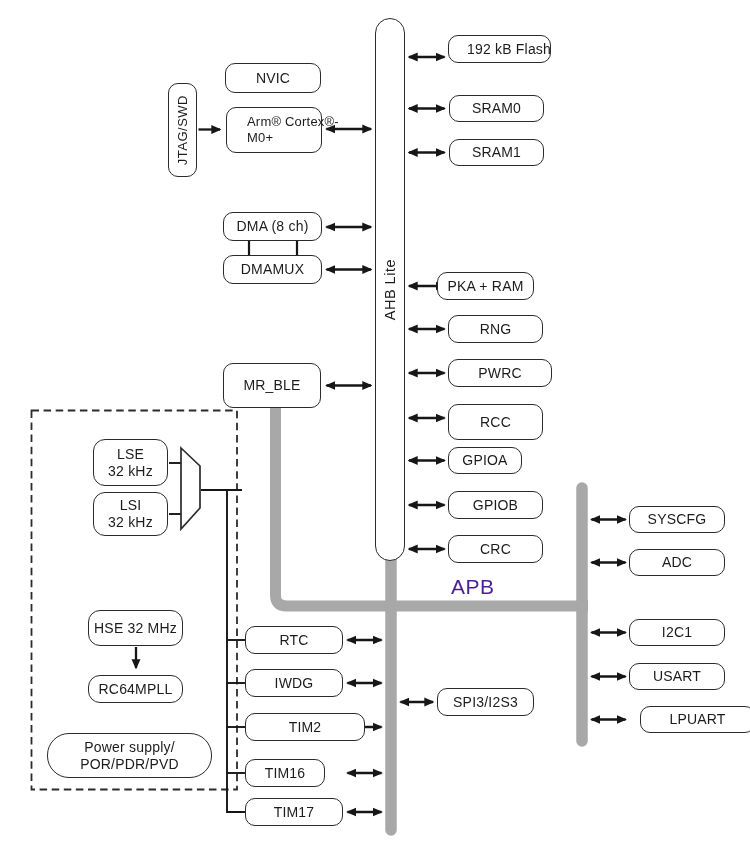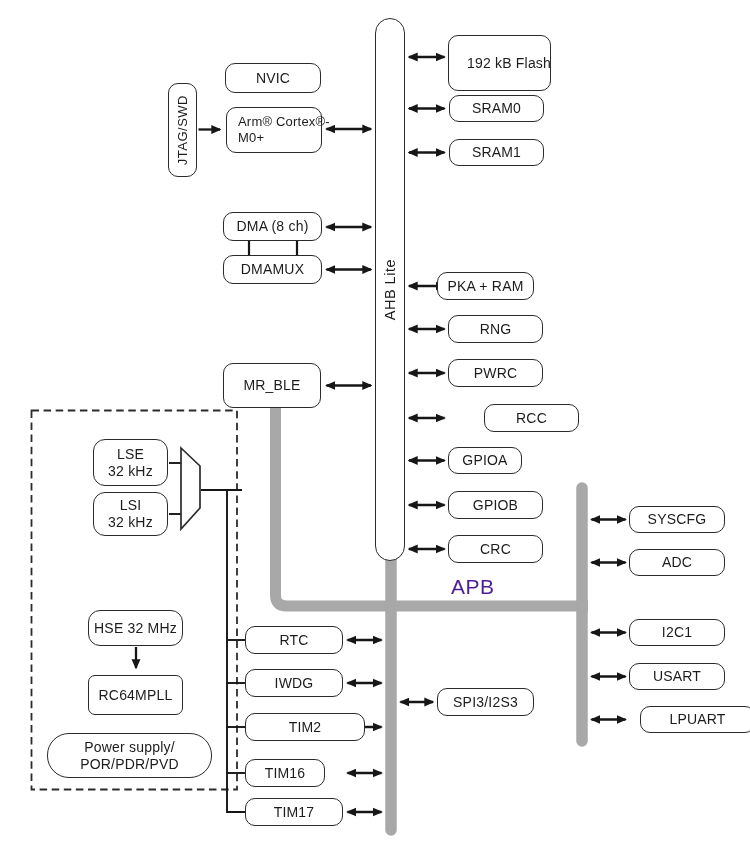--- a/index.html
+++ b/index.html
@@ -11,21 +11,21 @@
   .box{
     position:absolute;z-index:2;box-sizing:border-box;background:#ffffff;
     border:1.7px solid #2b2b2b;border-radius:10px;
     display:flex;flex-direction:column;align-items:center;justify-content:center;
     font-size:14px;line-height:17px;letter-spacing:.2px;text-align:center;white-space:nowrap;
   }
   .r12{border-radius:12px}
   .r15{border-radius:15px}
   .r22{border-radius:22px}
   .vbox span{writing-mode:vertical-rl;transform:rotate(180deg);letter-spacing:.5px;}
-  .cortex{align-items:flex-start;text-align:left;padding-left:11px;font-size:13px;line-height:16px;}
+  .cortex{align-items:flex-start;text-align:left;padding-left:20px;font-size:13px;line-height:16px;}
   .fs13{font-size:13px;}
   .apb-label{position:absolute;z-index:2;color:#4c1d95;font-size:21px;letter-spacing:.5px;}
   .cline{stroke:#161616;stroke-width:2.2px;fill:none;}
   .thin{stroke-width:1.9px;}
   .darr{stroke:#161616;stroke-width:2.3px;}
   .ah{fill:#161616;}
   .graybus{fill:none;}
   .muxpoly{fill:#ffffff;stroke:#2b2b2b;stroke-width:1.7px;}
   .dashedrect{fill:none;stroke:#2b2b2b;stroke-width:1.8px;stroke-dasharray:7.5 4.6;}
 </style>
@@ -117,39 +117,39 @@
       <span>DMAMUX</span>
     </div>
   <div class="box" style="left:223px;top:363px;width:98px;height:45px;">
       <span>MR_BLE</span>
     </div>
 
   <div class="box vbox r15" style="left:375px;top:18px;width:30px;height:543px;font-size:14.5px;">
       <span>AHB Lite</span>
     </div>
 
-  <div class="box" style="left:448px;top:35px;width:103px;height:56px;padding-left:19px;">
+  <div class="box" style="left:448px;top:35px;width:103px;height:28px;padding-left:19px;">
       <span>192 kB Flash</span>
     </div>
   <div class="box" style="left:449px;top:95px;width:95px;height:27px;">
       <span>SRAM0</span>
     </div>
   <div class="box" style="left:449px;top:139px;width:95px;height:27px;">
       <span>SRAM1</span>
     </div>
   <div class="box" style="left:437px;top:272px;width:97px;height:28px;">
       <span>PKA + RAM</span>
     </div>
   <div class="box" style="left:448px;top:315px;width:95px;height:28px;">
       <span>RNG</span>
     </div>
-  <div class="box" style="left:448px;top:359px;width:95px;height:28px;">
+  <div class="box" style="left:448px;top:359px;width:104px;height:28px;">
       <span>PWRC</span>
     </div>
-  <div class="box" style="left:448px;top:404px;width:95px;height:28px;margin-left:36px;">
+  <div class="box" style="left:448px;top:404px;width:95px;height:36px;">
       <span>RCC</span>
     </div>
   <div class="box" style="left:448px;top:447px;width:74px;height:27px;">
       <span>GPIOA</span>
     </div>
   <div class="box" style="left:448px;top:491px;width:95px;height:28px;">
       <span>GPIOB</span>
     </div>
   <div class="box" style="left:448px;top:535px;width:95px;height:28px;">
       <span>CRC</span>
@@ -159,21 +159,21 @@
     <span>LSE</span>
     <span>32 kHz</span>
   </div>
   <div class="box r12" style="left:93px;top:492px;width:75px;height:44px;">
     <span>LSI</span>
     <span>32 kHz</span>
   </div>
   <div class="box r12" style="left:88px;top:610px;width:95px;height:36px;">
       <span>HSE 32 MHz</span>
     </div>
-  <div class="box r12" style="left:88px;top:675px;width:95px;height:40px;border-radius:7px;">
+  <div class="box r12" style="left:88px;top:675px;width:95px;height:28px;">
       <span>RC64MPLL</span>
     </div>
   <div class="box r22" style="left:47px;top:733px;width:165px;height:45px;">
     <span>Power supply/</span>
     <span>POR/PDR/PVD</span>
   </div>
 
   <div class="box" style="left:245px;top:626px;width:98px;height:28px;">
       <span>RTC</span>
     </div>

